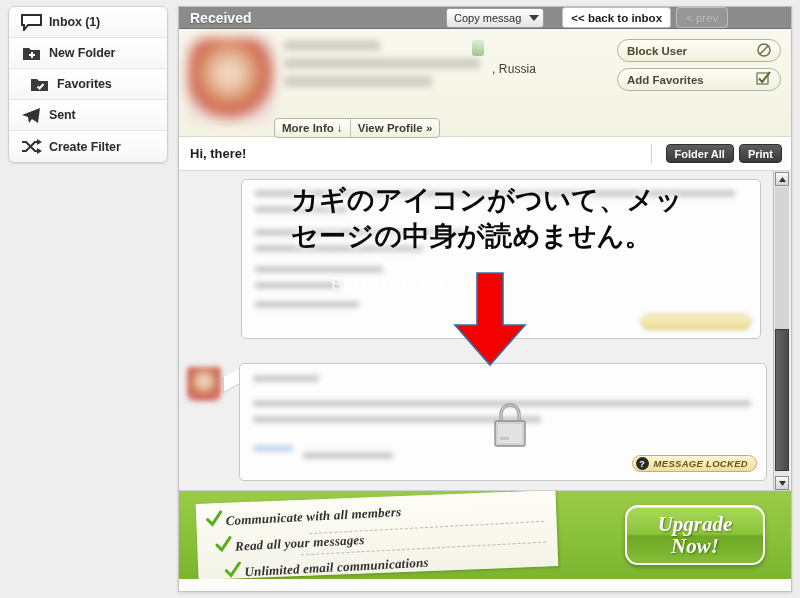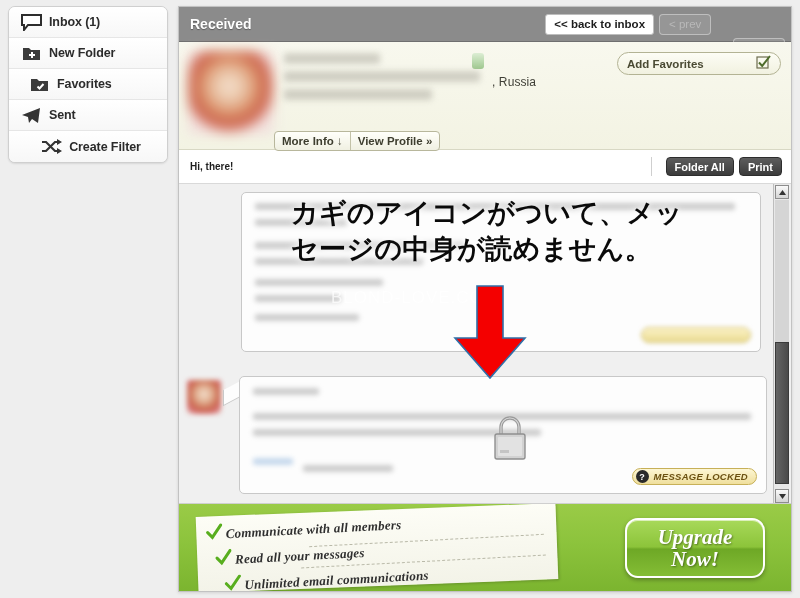--- a/index.html
+++ b/index.html
@@ -23,36 +23,36 @@
   }
   .side-item {
     display: flex; align-items: center;
     height: 31px; padding: 0 6px 0 10px;
     border-bottom: 1px solid #e6e6e6;
     color: #2b2b2b; font-size: 12.5px; font-weight: bold;
     letter-spacing: -.1px;
     cursor: pointer;
     background: linear-gradient(#ffffff,#f7f7f7);
   }
-  .side-item:last-child { border-bottom: none; justify-content: center; }
+  .side-item:last-child { border-bottom: none; }
   .side-ico { width: 24px; height: 20px; margin-right: 6px; display:flex; align-items:center; justify-content:center; flex:0 0 24px;}
   .side-ico svg { display:block; }
   .side-item.indent .side-ico { margin-left: 8px; }
 
   
   .main {
     position: absolute; left: 178px; top: 6px;
     width: 614px; height: 586px;
     background: #fdfdfd;
     border: 1px solid #c2c2c2;
     box-shadow: 0 1px 3px rgba(0,0,0,.12);
     overflow: hidden;
   }
   .topbar {
-    height: 35px; background: #8b8b8b;
+    height: 22px; background: #8b8b8b;
     display: flex; align-items: center; padding: 0 6px 0 11px;
     border-bottom: 1px solid #6f6f6f;
   }
   .topbar .title {
     color: #ffffff; font-size: 14px; font-weight: bold; flex: 1;
     text-shadow: 0 1px 1px rgba(0,0,0,.35);
   }
   .dropdown {
     height: 20px; min-width: 96px; background: linear-gradient(#fefefe,#e3e3e3);
     border: 1px solid #9b9b9b; border-radius: 3px;
@@ -68,21 +68,21 @@
     height: 21px; background: #ffffff; border: 1px solid #bdbdbd; border-radius: 3px;
     font-size: 11.5px; font-weight: bold; color: #1c1c1c;
     padding: 0 8px; display: flex; align-items: center; cursor: pointer;
     margin-right: 5px; white-space: nowrap;
   }
   .btn-nav {
     height: 21px; background: rgba(255,255,255,.10);
     border: 1px solid rgba(255,255,255,.38); border-radius: 4px;
     font-size: 11.5px; color: #b9b9b9;
     padding: 0 9px; display: flex; align-items: center; cursor: default;
-    margin-right: 22px; white-space: nowrap;
+    margin-right: 5px; white-space: nowrap;
   }
   .btn-nav:last-child { margin-right: 0; margin-top: 48px; }
 
   
   .profile {
     position: relative; height: 108px;
     background: linear-gradient(#f8f8ee,#f3f3e3);
     border-bottom: 1px solid #d8d8c4;
     padding: 9px 10px 0 9px;
     display: flex;
@@ -121,21 +121,21 @@
   }
   .pbtn span.lbl { flex: 1; }
   .pbtn.plain { background: linear-gradient(#fdfdf5,#f1f1e0); border: 1px solid #b3b394; color: #4a4a33; }
   .pbtn.pink  { background: linear-gradient(#f6d3dc,#edaebd); border: 1px solid #c07d91; color: #7b3045; }
 
   
   .hirow {
     height: 34px; display: flex; align-items: center; padding: 0 9px 0 11px;
     background: #ffffff; border-bottom: 1px solid #d9d9d9;
   }
-  .hirow .hi { flex: 1; font-size: 10px; font-weight: bold; color: #1e1e1e; }
+  .hirow .hi { flex: 1; font-size: 13px; font-weight: bold; color: #1e1e1e; }
   .sep { width:1px; height:19px; background:#cfcfcf; margin-right:9px; }
   .dkbtn {
     height: 19px; background: linear-gradient(#5d5d5d,#3b3b3b);
     border: 1px solid #2d2d2d; border-radius: 4px; color: #fff;
     font-size: 11px; font-weight: bold; padding: 0 8px;
     display: flex; align-items: center; margin-left: 5px; cursor: pointer;
   }
 
   
   .thread {
@@ -319,20 +319,24 @@
       </span>
       <span>Create Filter</span>
     </div>
   </div>
 
   <div class="main">
 
     <div class="topbar">
       <div class="title">Received</div>
 
+      <div class="dropdown">
+        <span class="dd-label">Copy messag</span>
+        <span class="caret"></span>
+      </div>
 
       <div class="btn-inbox">&lt;&lt; back to inbox</div>
       <div class="btn-nav">&lt; prev</div>
       <div class="btn-nav">next &gt;</div>
     </div>
 
     <div class="profile">
       <div class="avatar-big"></div>
       <div class="pinfo">
         <div class="blurline bl1"></div>
@@ -340,20 +344,29 @@
         <div class="blurline bl2"></div>
         <div class="country">, Russia</div>
         <div class="blurline bl3"></div>
         <div class="btnpair">
           <div>More Info ↓</div>
           <div>View Profile »</div>
         </div>
       </div>
 
       <div class="sidebtns">
+        <div class="pbtn plain">
+          <span class="lbl">Block User</span>
+          <span>
+            <svg width="14" height="14" viewBox="0 0 14 14">
+                <circle cx="7" cy="7" r="6" fill="none" stroke="#6d6d4e" stroke-width="1.5"></circle>
+                <line x1="2.8" y1="11.2" x2="11.2" y2="2.8" stroke="#6d6d4e" stroke-width="1.5"></line>
+              </svg>
+          </span>
+        </div>
         <div class="pbtn plain">
           <span class="lbl">Add Favorites</span>
           <span>
             <svg width="15" height="15" viewBox="0 0 15 15">
                 <rect x="1" y="2" width="11" height="11" fill="none" stroke="#6d6d4e" stroke-width="1.2"></rect>
                 <path d="M3 7.5l3.2 3.4L14 1" stroke="#4d6b2a" stroke-width="2" fill="none"></path>
               </svg>
           </span>
         </div>
       </div>

